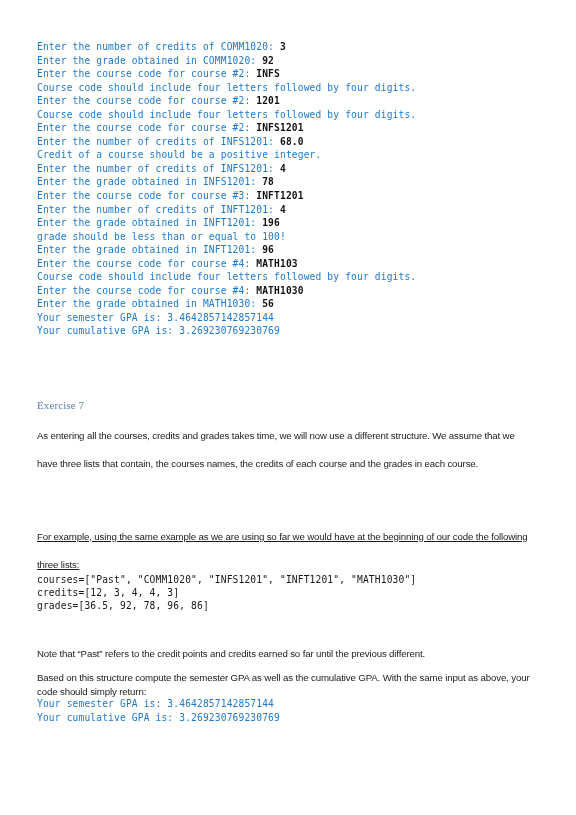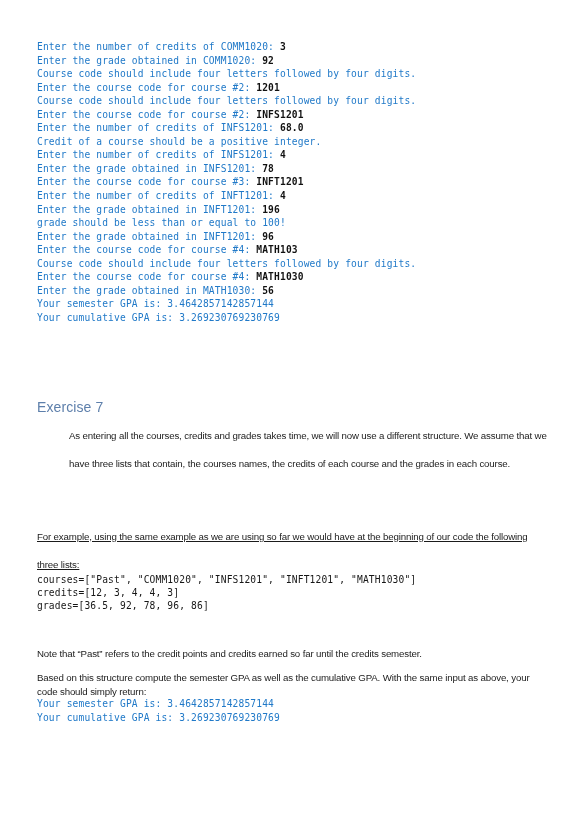--- a/index.html
+++ b/index.html
@@ -42,38 +42,38 @@
   .console-line .usr {
     color: #111111;
     font-weight: bold;
   }
 
   
   .section-heading {
     position: absolute;
     left: 27px;
     top: 399px;
-    font-family: Liberation Sans, sans-serif;
-    font-size: 14px;
+    font-family: Liberation Serif, serif;
+    font-size: 11px;
     color: #5d7fab;
     letter-spacing: 0.1px;
   }
 
   
   .prose-wide {
     position: absolute;
     left: 27px;
     width: 496px;
     font-family: "Liberation Sans", sans-serif;
     font-size: 9.7px;
     line-height: 28px;
     color: #1b1b1b;
     letter-spacing: -0.15px;
   }
-  .prose-wide.p1 { top: 412px; margin-left: 32px; }
+  .prose-wide.p1 { top: 412px; }
   .prose-wide.p2 { top: 513px; text-decoration: underline; }
 
   
   .prose-tight {
     position: absolute;
     left: 27px;
     width: 500px;
     font-family: "Liberation Sans", sans-serif;
     font-size: 9.7px;
     line-height: 14px;
@@ -116,20 +116,21 @@
   }
 </style>
 </head>
 <body>
 
 <div class="page">
 
   <div class="console-block">
       <div class="console-line"><span>Enter the number of credits of COMM1020: </span><span class="usr">3</span></div>
       <div class="console-line"><span>Enter the grade obtained in COMM1020: </span><span class="usr">92</span></div>
+      <div class="console-line"><span>Enter the course code for course #2: </span><span class="usr">INFS</span></div>
       <div class="console-line"><span>Course code should include four letters followed by four digits.</span></div>
       <div class="console-line"><span>Enter the course code for course #2: </span><span class="usr">1201</span></div>
       <div class="console-line"><span>Course code should include four letters followed by four digits.</span></div>
       <div class="console-line"><span>Enter the course code for course #2: </span><span class="usr">INFS1201</span></div>
       <div class="console-line"><span>Enter the number of credits of INFS1201: </span><span class="usr">68.0</span></div>
       <div class="console-line"><span>Credit of a course should be a positive integer.</span></div>
       <div class="console-line"><span>Enter the number of credits of INFS1201: </span><span class="usr">4</span></div>
       <div class="console-line"><span>Enter the grade obtained in INFS1201: </span><span class="usr">78</span></div>
       <div class="console-line"><span>Enter the course code for course #3: </span><span class="usr">INFT1201</span></div>
       <div class="console-line"><span>Enter the number of credits of INFT1201: </span><span class="usr">4</span></div>
@@ -149,21 +150,21 @@
   <p class="prose-wide p1">As entering all the courses, credits and grades takes time, we will now use a different structure. We assume that we have three lists that contain, the courses names, the credits of each course and the grades in each course.</p>
 
   <p class="prose-wide p2">For example, using the same example as we are using so far we would have at the beginning of our code the following three lists:</p>
 
   <div class="code-block">
       <div class="code-line">courses=["Past", "COMM1020", "INFS1201", "INFT1201", "MATH1030"]</div>
       <div class="code-line">credits=[12, 3, 4, 4, 3]</div>
       <div class="code-line">grades=[36.5, 92, 78, 96, 86]</div>
     </div>
 
-  <p class="prose-tight n1">Note that “Past” refers to the credit points and credits earned so far until the credits semester.</p>
+  <p class="prose-tight n1">Note that “Past” refers to the credit points and credits earned so far until the previous different.</p>
 
   <p class="prose-tight n2">Based on this structure compute the semester GPA as well as the cumulative GPA. With the same input as above, your code should simply return:</p>
 
   <div class="output-block">
       <div class="output-line">Your semester GPA is: 3.4642857142857144</div>
       <div class="output-line">Your cumulative GPA is: 3.269230769230769</div>
     </div>
 
 </div>
 

